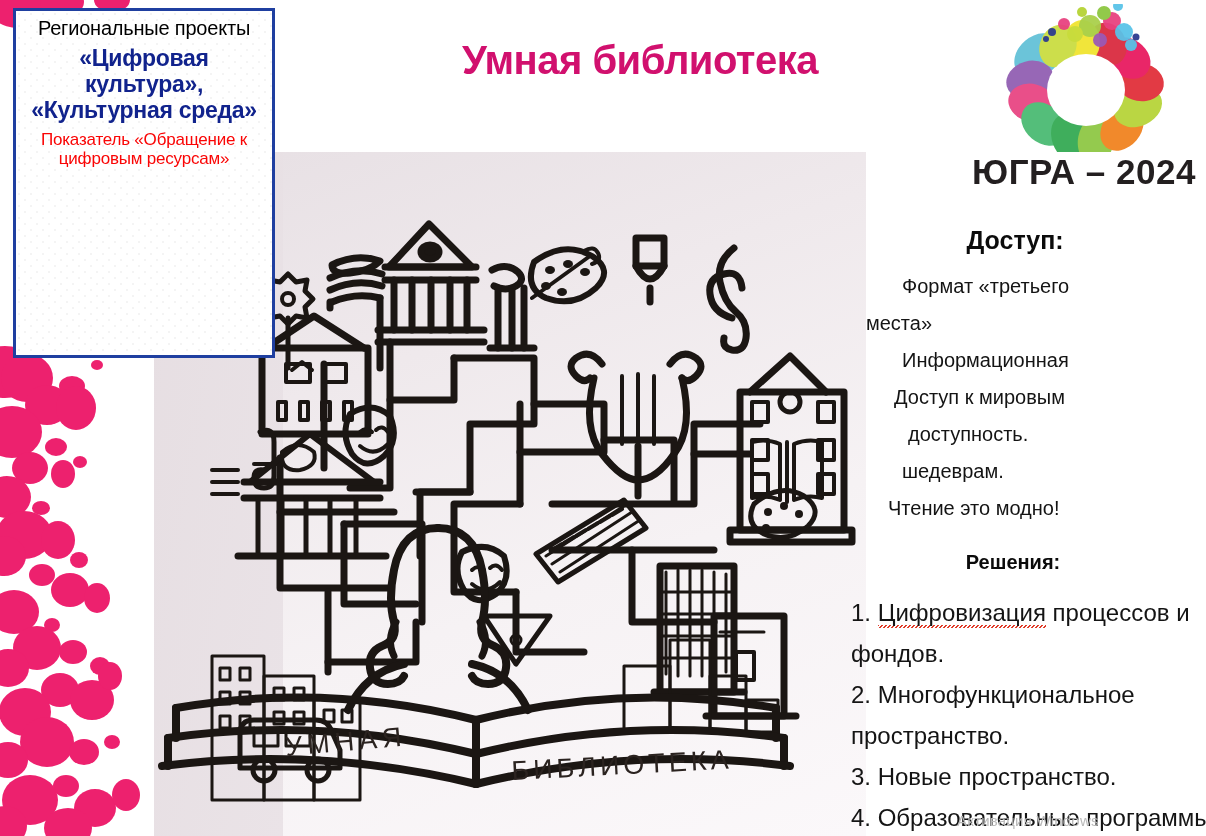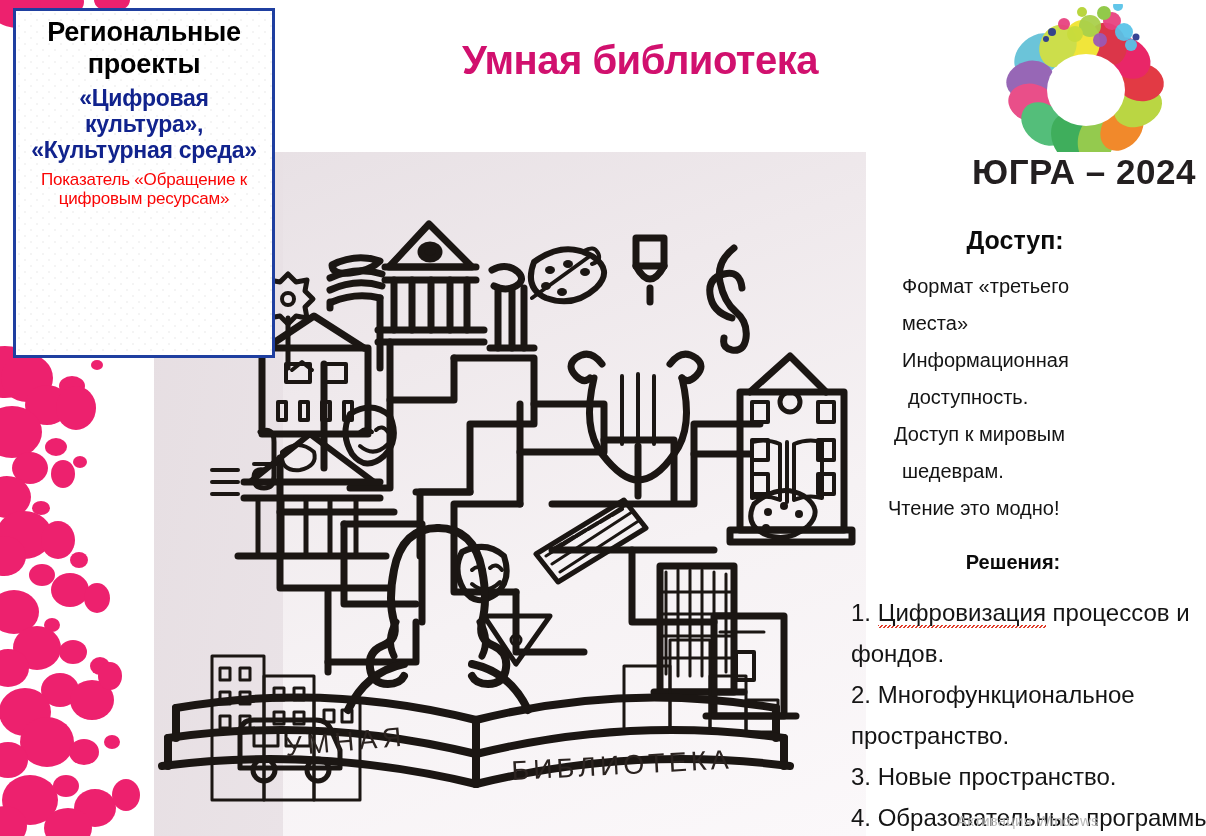--- a/index.html
+++ b/index.html
@@ -23,21 +23,21 @@
     box-sizing:border-box;
     padding:6px 8px 4px 8px;
     text-align:center;
     background-image:
       radial-gradient(circle at 3px 3px, rgba(0,0,0,0.045) 0.8px, transparent 1px),
       radial-gradient(circle at 9px 9px, rgba(0,0,0,0.045) 0.8px, transparent 1px);
     background-size:12px 12px,12px 12px;
     z-index:6;
   }
   .ib-line1{
-    font-size:27px;font-weight:bold;color:#000;line-height:1.18;
+    font-size:20px;font-weight:normal;color:#000;line-height:1.18;
     letter-spacing:-0.2px;
   }
   .ib-line2{
     font-size:23px;font-weight:bold;color:#11238d;line-height:1.13;
     margin-top:4px;letter-spacing:-0.3px;
   }
   .ib-line3{
     font-size:17px;font-weight:normal;color:#fa0505;line-height:1.12;
     margin-top:7px;letter-spacing:-0.2px;
   }
@@ -415,24 +415,24 @@
         <path d="M322 568 V632" stroke-width="8"></path>
       </g>
       <text x="132" y="604" font-family="'Liberation Sans',sans-serif" font-size="27" fill="#2b2320" letter-spacing="5" transform="rotate(-5 132 604)">УМНАЯ</text>
       <text x="358" y="628" font-family="'Liberation Sans',sans-serif" font-size="27" fill="#2b2320" letter-spacing="4" transform="rotate(-3 358 628)">БИБЛИОТЕКА</text>
     </svg>
   </div>
 
   <div id="effects-title">Доступ:</div>
   <div id="effects-list">
     <div class="eff ta-l" style="padding-left:36px">Формат «третьего</div>
-    <div class="eff ta-l" style="padding-left:36px">места»</div>
+    <div class="eff ta-l" style="">места»</div>
     <div class="eff ta-l" style="padding-left:36px">Информационная</div>
+    <div class="eff ta-l" style="padding-left:28px">Доступ к мировым</div>
     <div class="eff ta-l" style="padding-left:42px">доступность.</div>
-    <div class="eff ta-l" style="padding-left:28px">Доступ к мировым</div>
     <div class="eff ta-l" style="padding-left:36px">шедеврам.</div>
     <div class="eff ta-l" style="padding-left:22px">Чтение это модно!</div>
   </div>
 
   <div id="solutions-title">Решения:</div>
   <div id="solutions-list">
     <div class="sol">
       <span>1.</span><span> </span><span class="spell">Цифровизация</span><span> процессов и</span>
     </div>
     <div class="sol">

